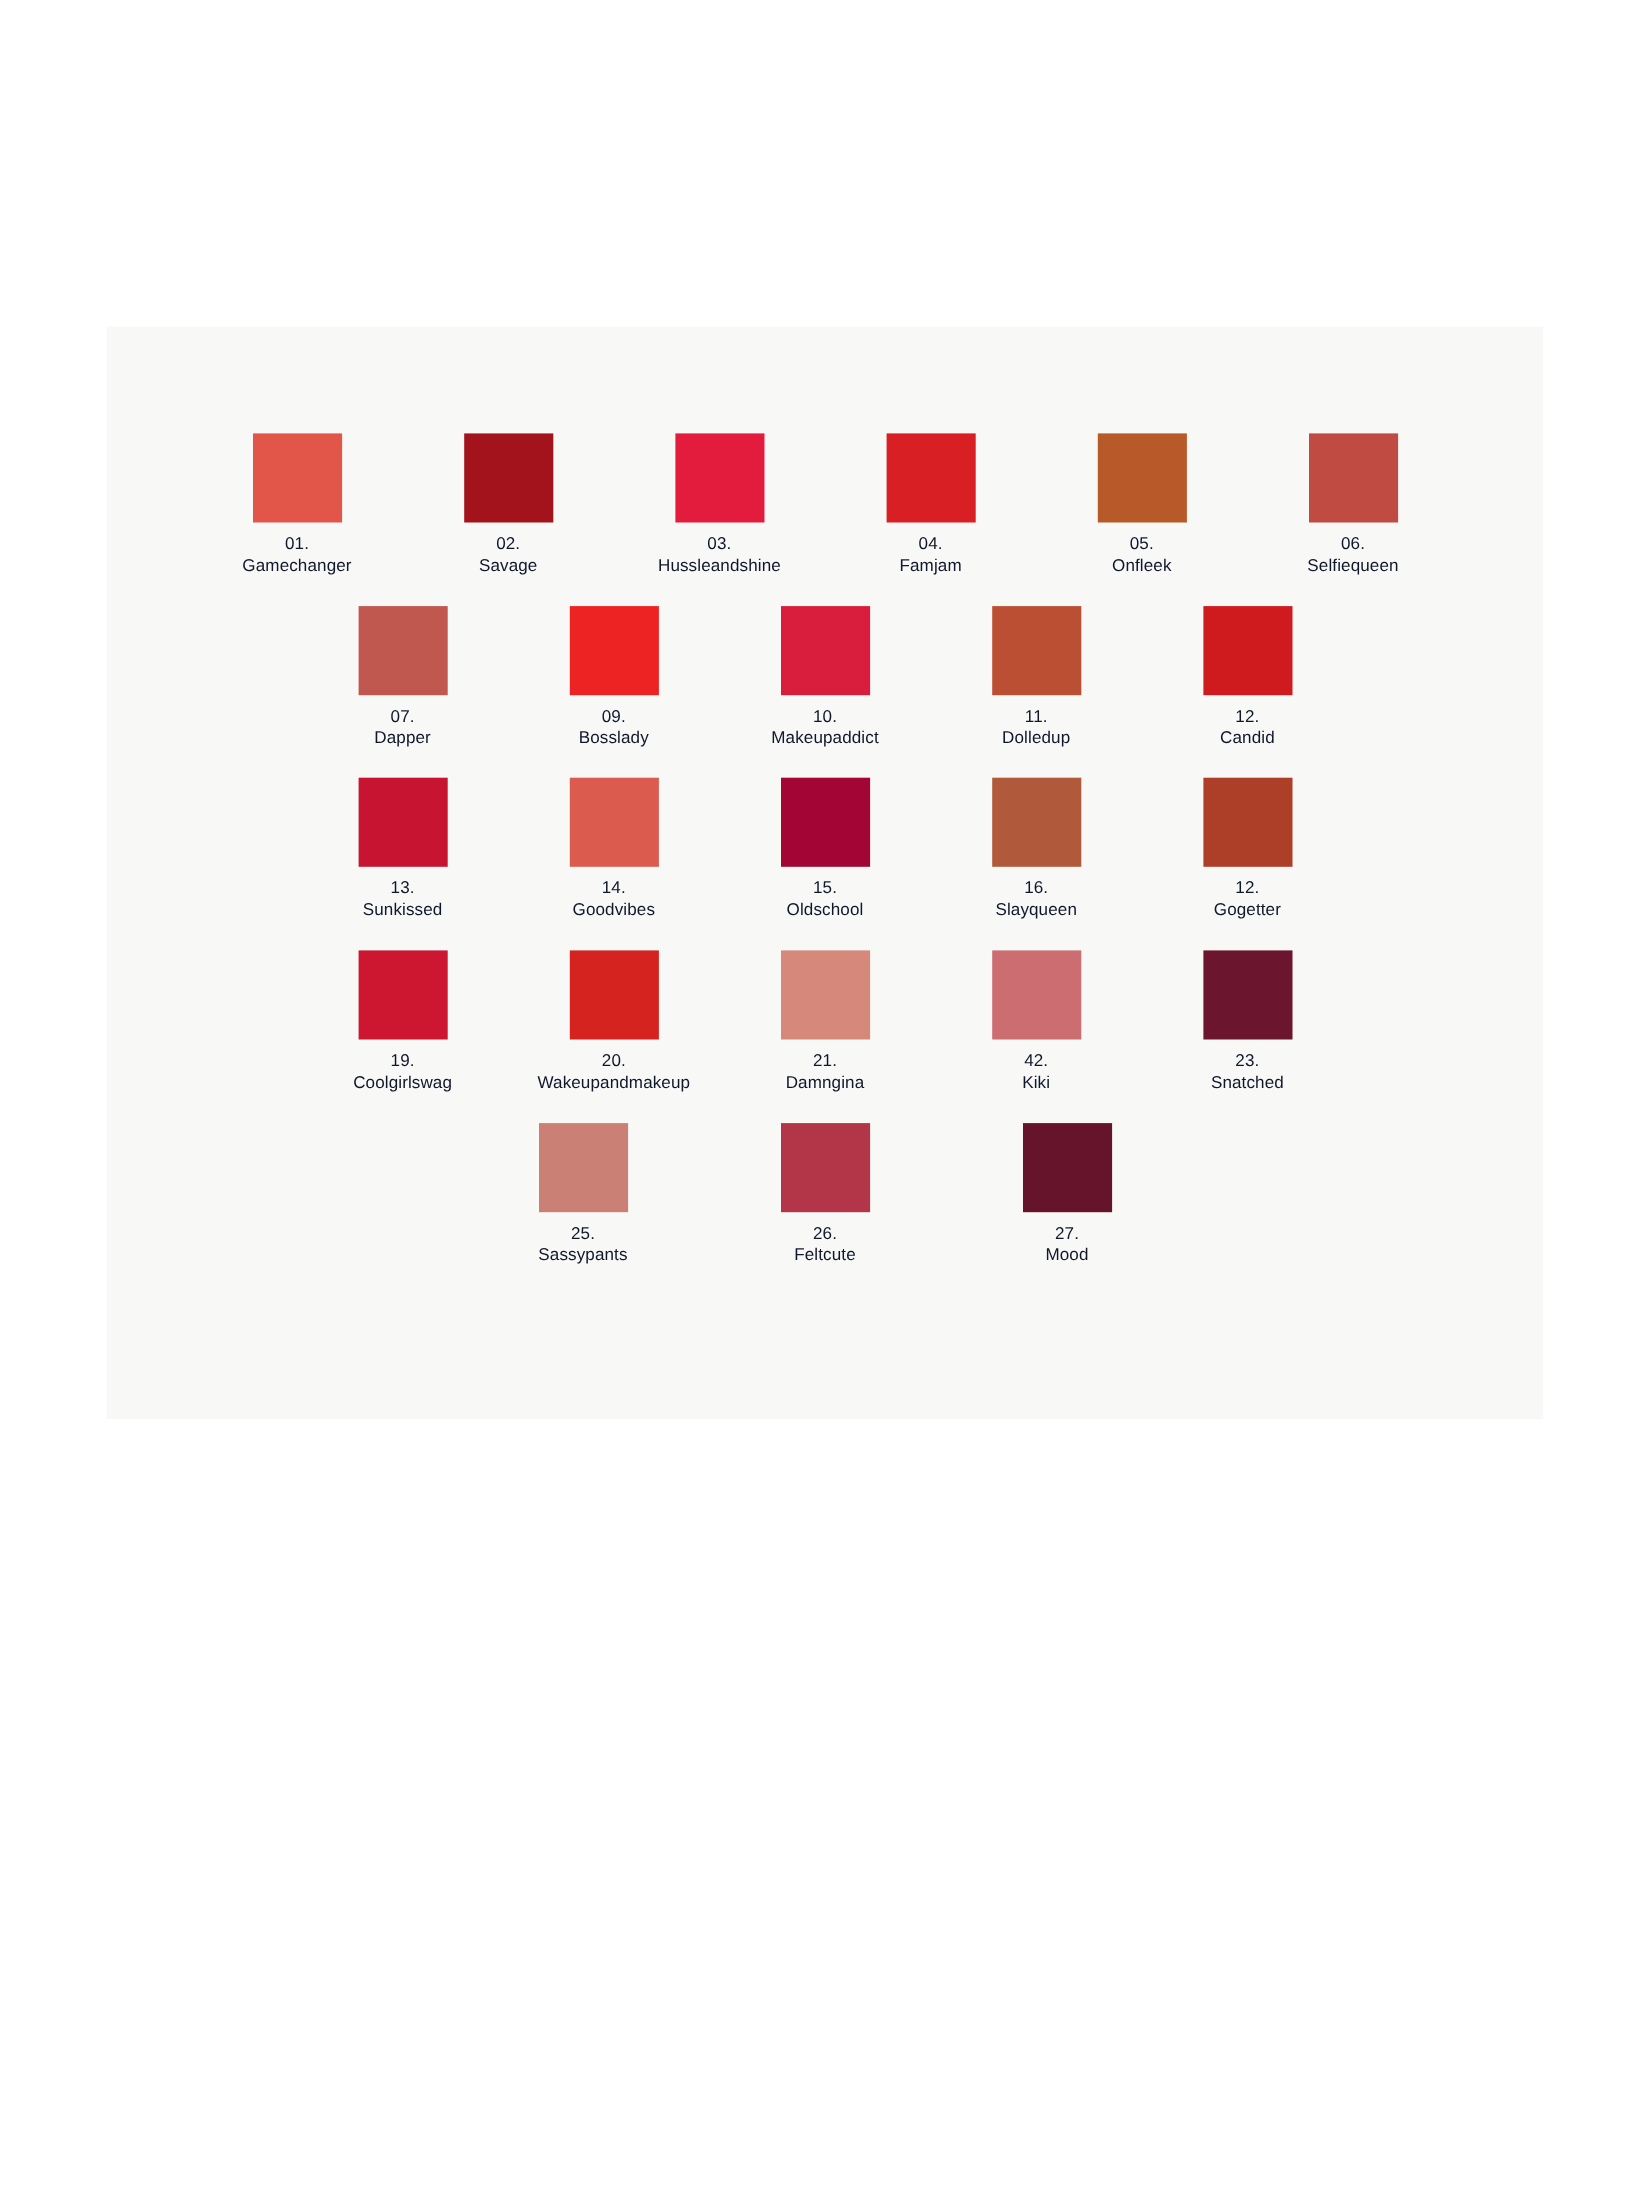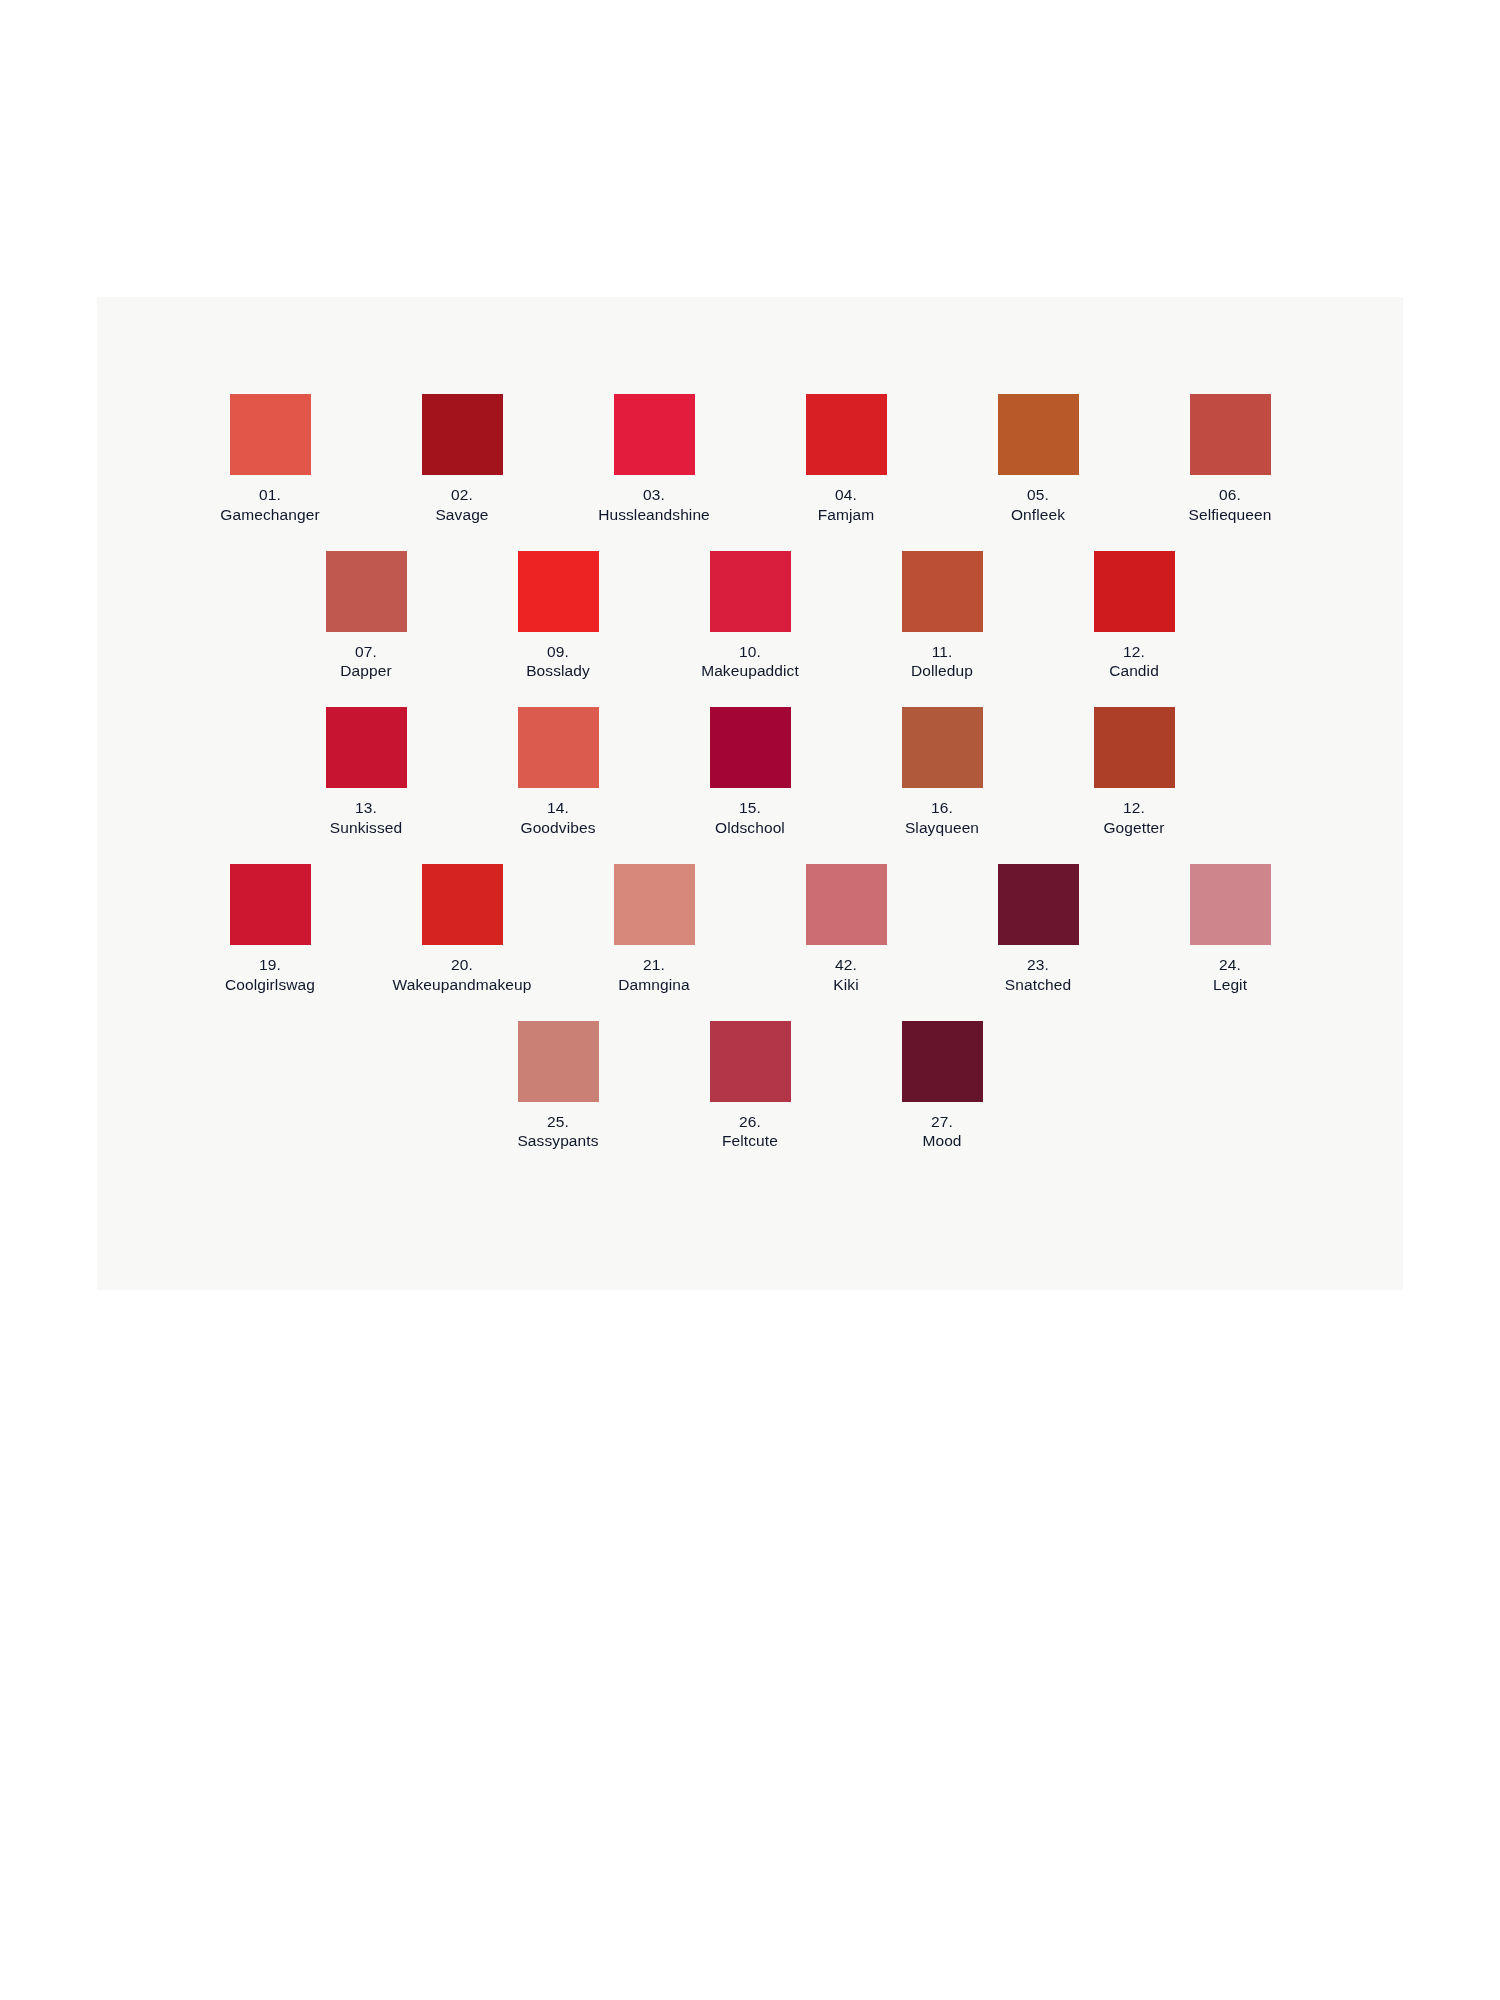--- a/index.html
+++ b/index.html
@@ -45,21 +45,21 @@
 
   .swatch-row {
     display: flex;
     justify-content: center;
     align-items: flex-start;
     gap: 64px;
     margin-bottom: 26px;
   }
 
   .swatch-row.row-last {
-    gap: 64px;
+    gap: 92px;
     margin-top: 14px;
   }
 
   .swatch-cell {
     width: 128px;
     display: flex;
     flex-direction: column;
     align-items: center;
   }
 
@@ -242,27 +242,20 @@
               <span class="swatch-name">Kiki</span>
             </div>
           </div>
           <div class="swatch-cell">
             <div class="swatch-chip" title="Snatched" style="background: rgb(107, 21, 46);"></div>
             <div class="swatch-caption">
               <span class="swatch-index">23.</span>
               <span class="swatch-name">Snatched</span>
             </div>
           </div>
-          <div class="swatch-cell">
-            <div class="swatch-chip" title="Legit" style="background: rgb(206, 134, 140);"></div>
-            <div class="swatch-caption">
-              <span class="swatch-index">24.</span>
-              <span class="swatch-name">Legit</span>
-            </div>
-          </div>
         </div>
         <div class="swatch-row row-last">
           <div class="swatch-cell">
             <div class="swatch-chip" title="Sassypants" style="background: rgb(203, 128, 118);"></div>
             <div class="swatch-caption">
               <span class="swatch-index">25.</span>
               <span class="swatch-name">Sassypants</span>
             </div>
           </div>
           <div class="swatch-cell">

